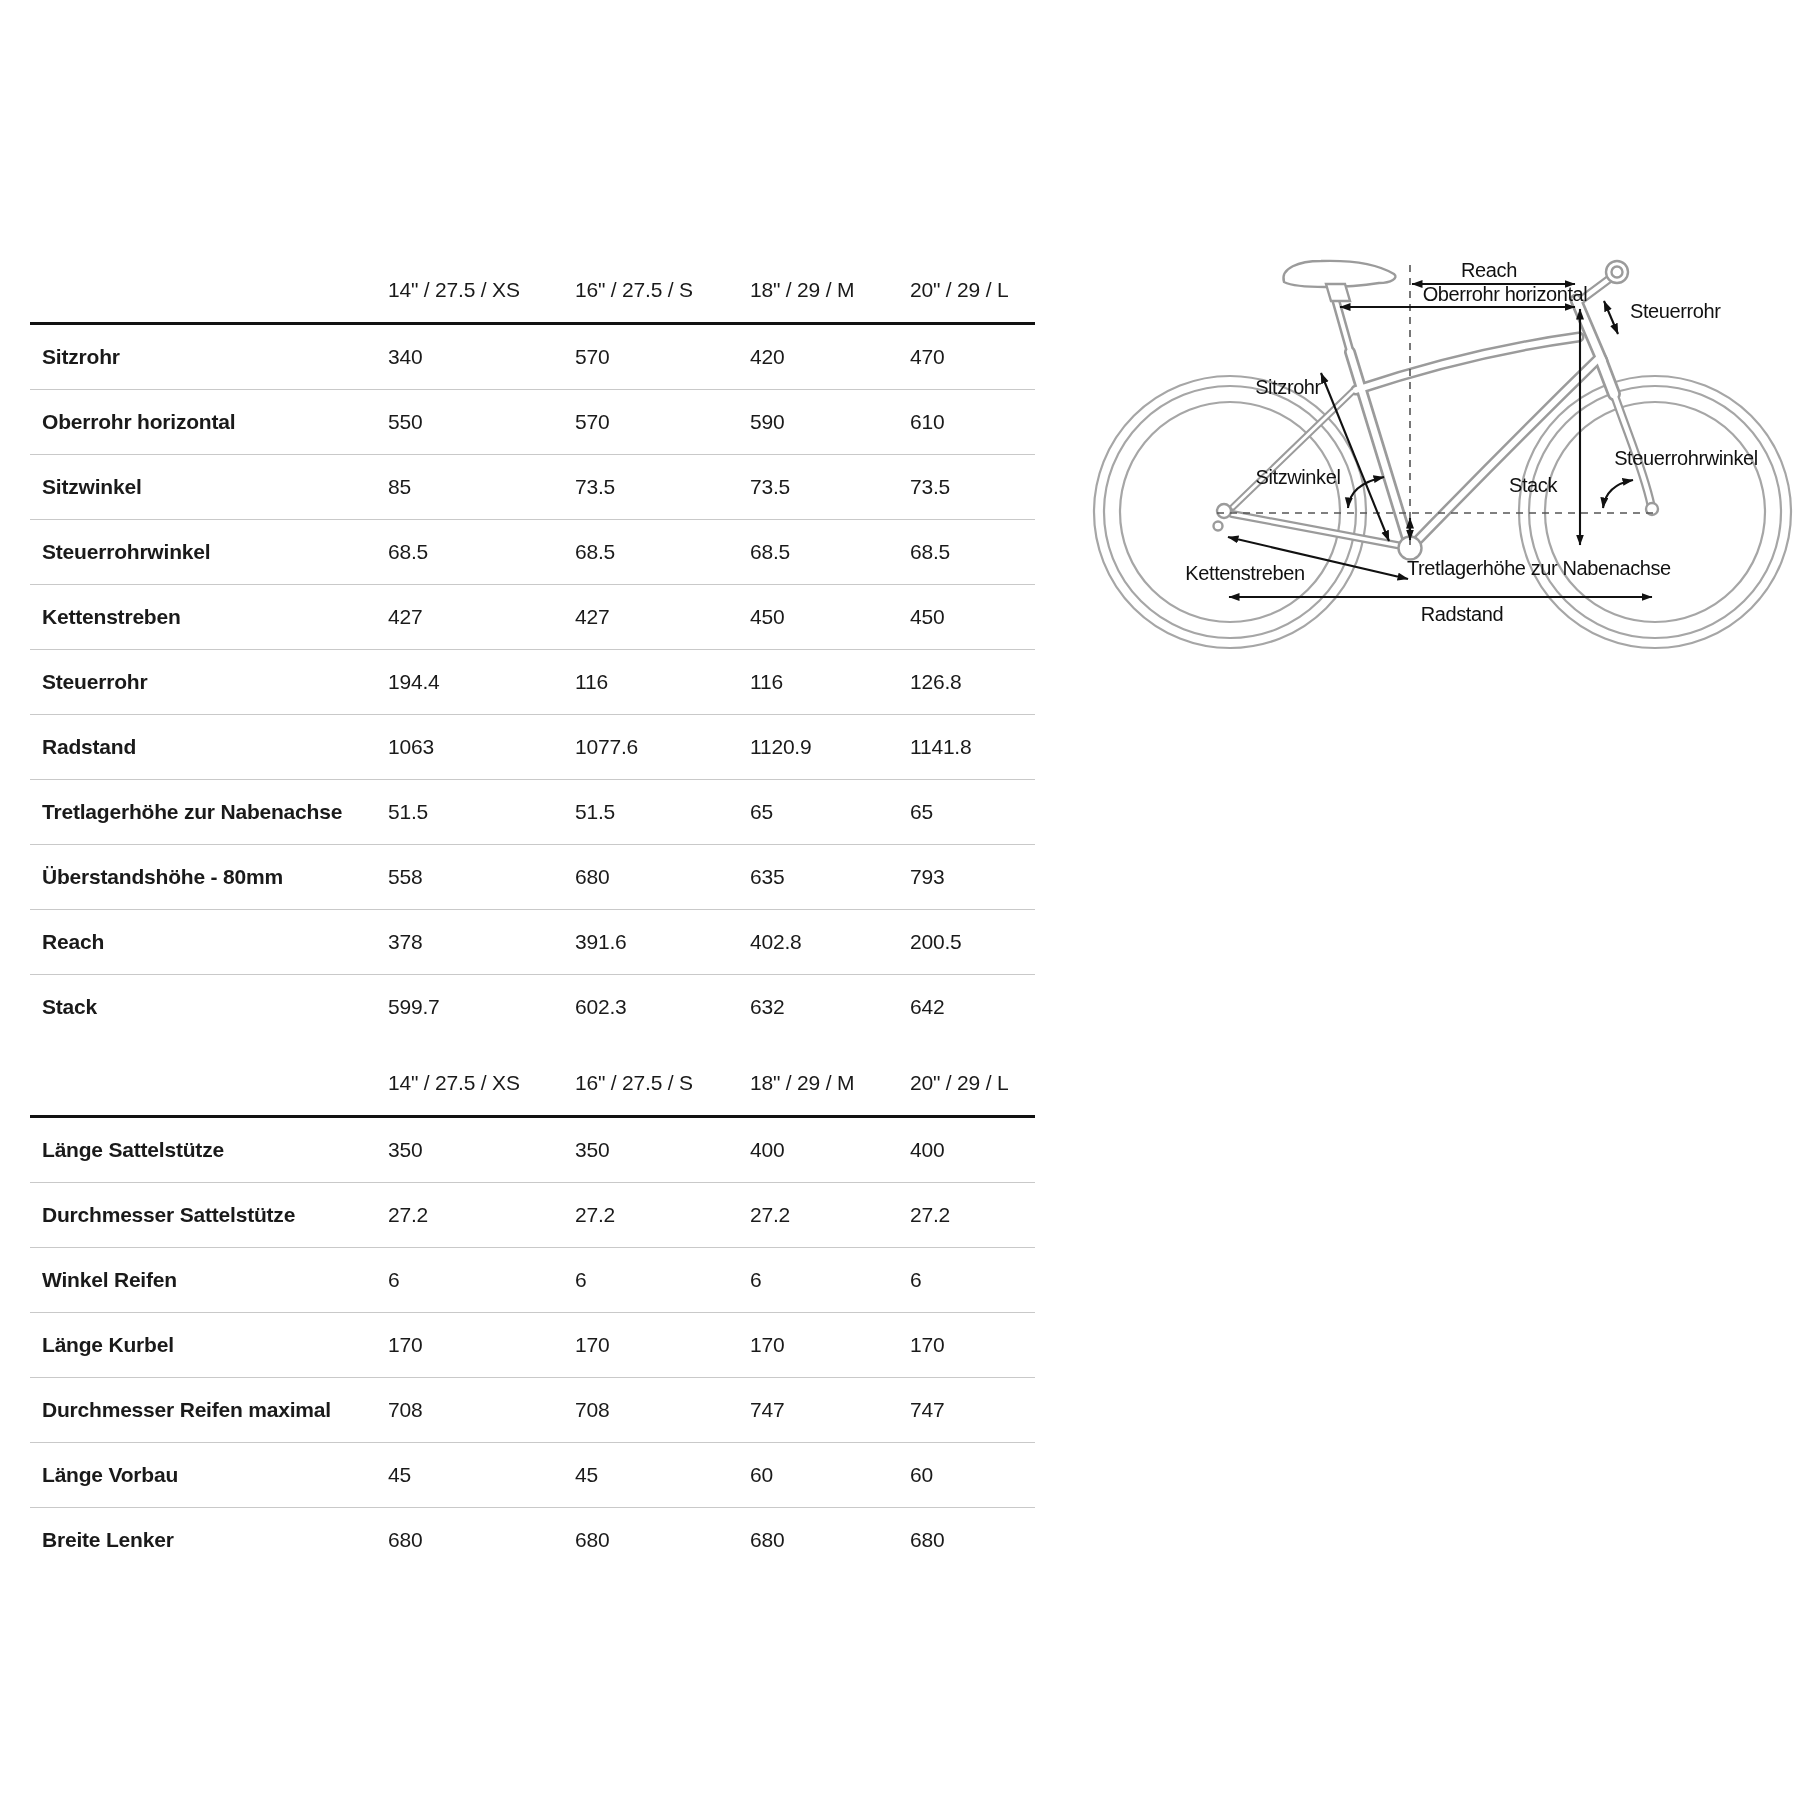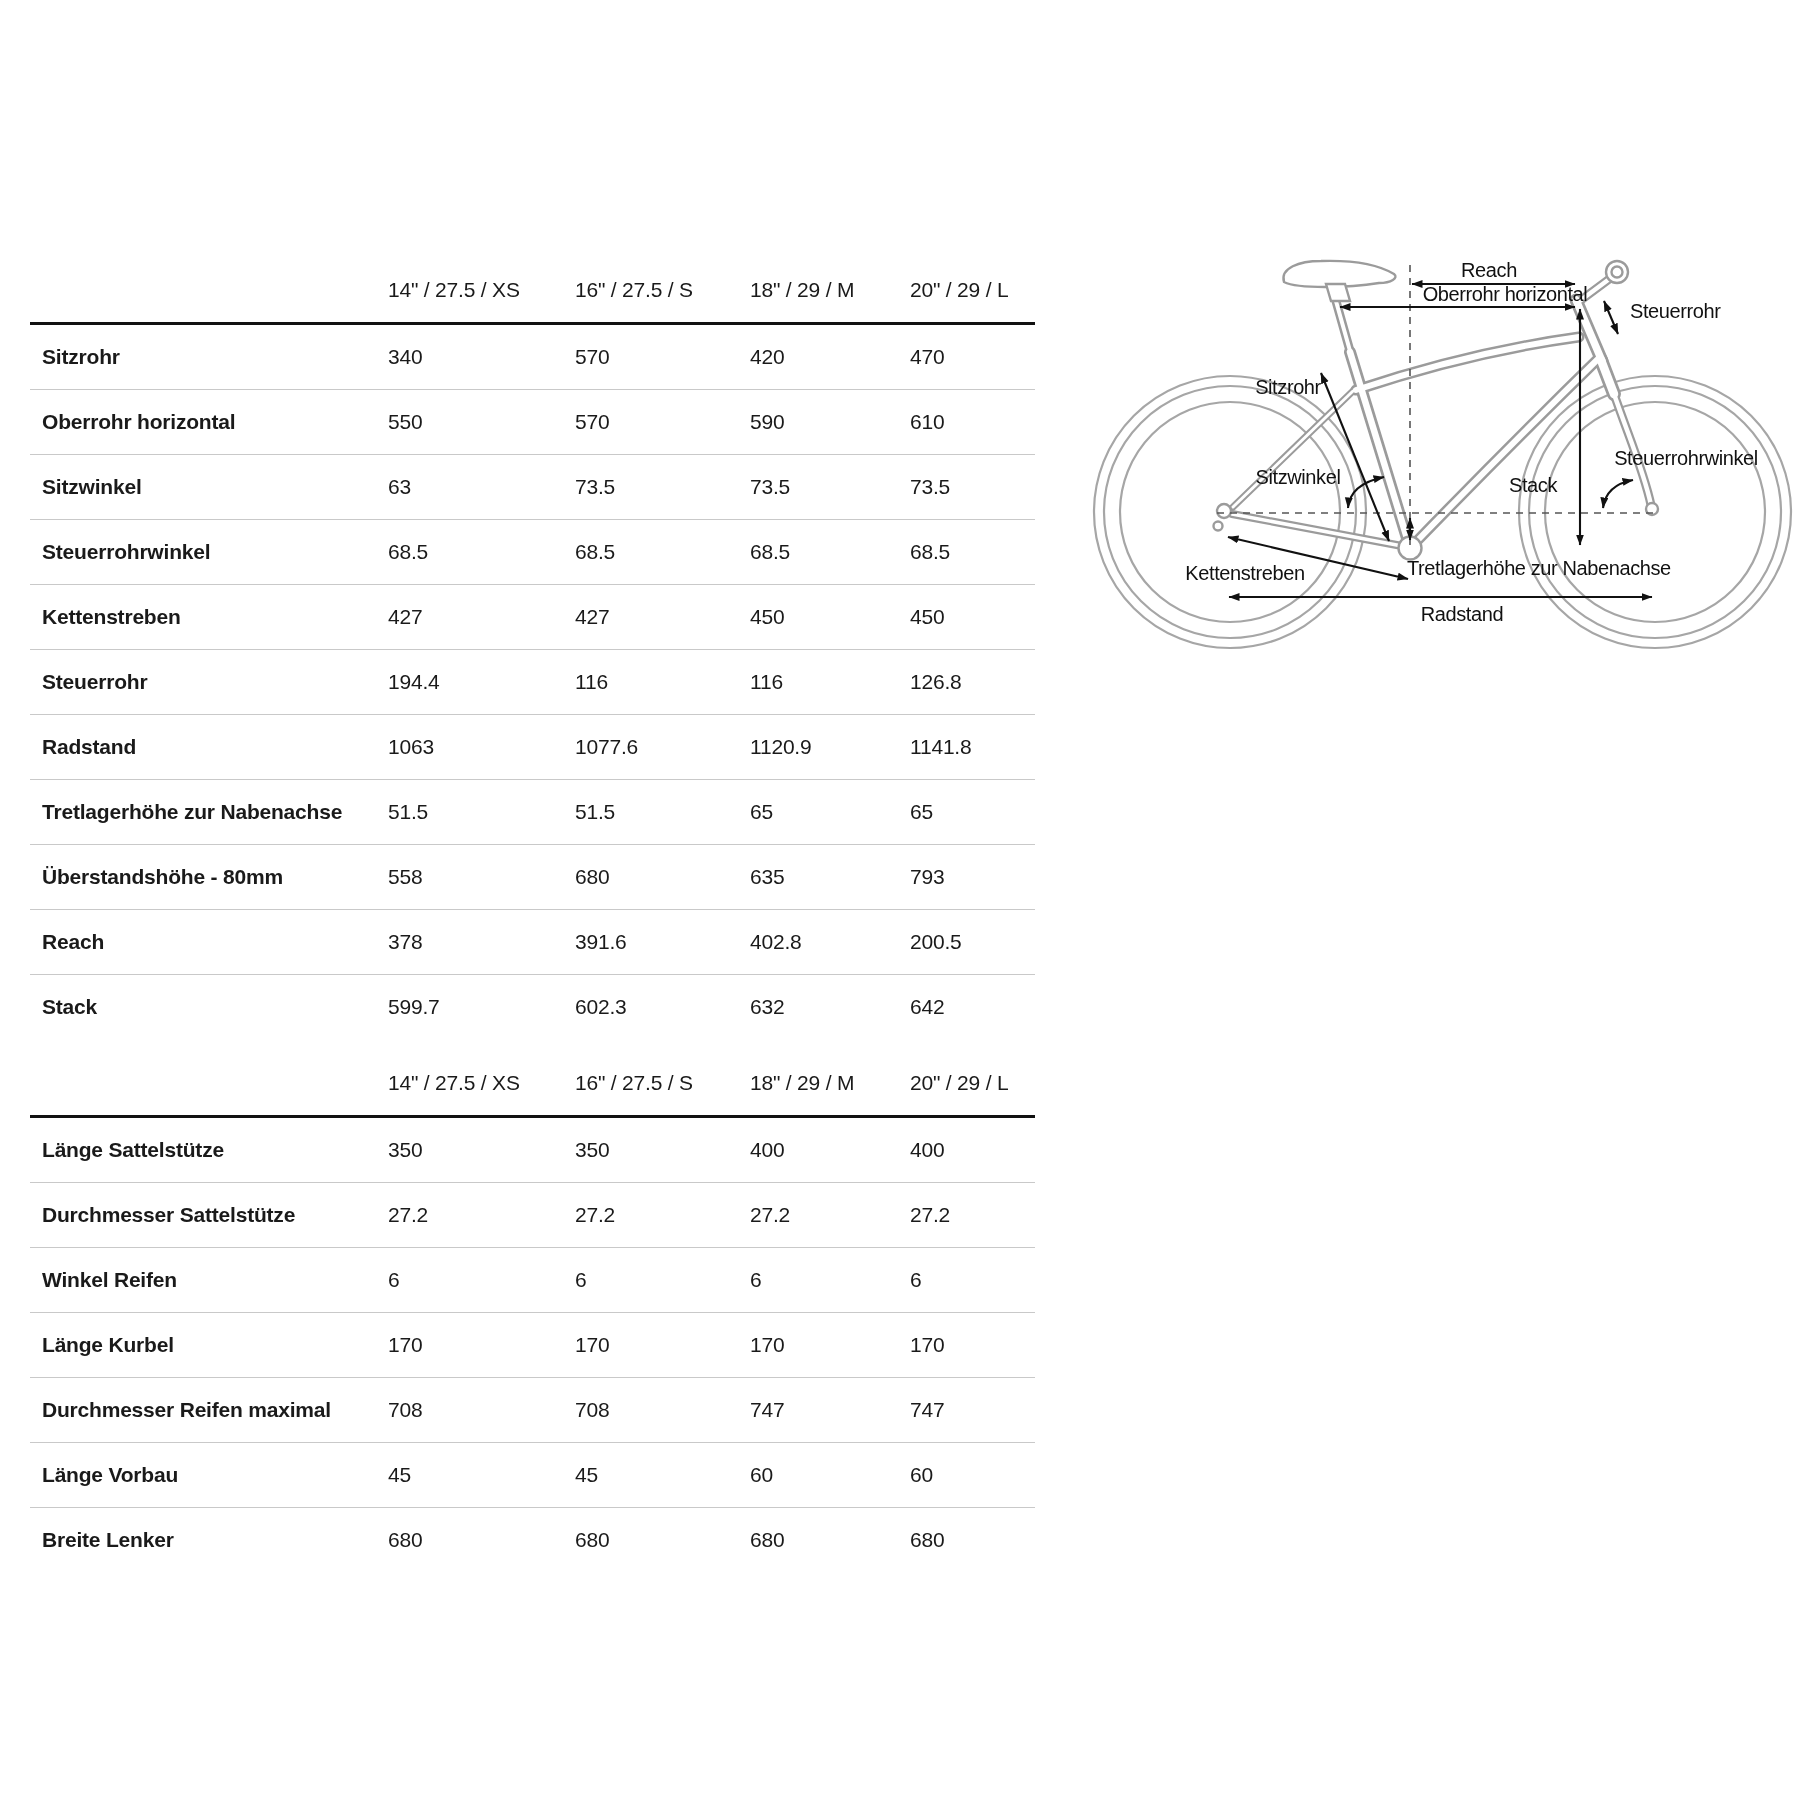--- a/index.html
+++ b/index.html
@@ -78,21 +78,21 @@
       <div class="row">
         <div class="cell label">Oberrohr horizontal</div>
         <div class="cell">550</div>
         <div class="cell">570</div>
         <div class="cell">590</div>
         <div class="cell">610</div>
       </div>
 
       <div class="row">
         <div class="cell label">Sitzwinkel</div>
-        <div class="cell">63</div>
+        <div class="cell">85</div>
         <div class="cell">73.5</div>
         <div class="cell">73.5</div>
         <div class="cell">73.5</div>
       </div>
 
       <div class="row">
         <div class="cell label">Steuerrohrwinkel</div>
         <div class="cell">68.5</div>
         <div class="cell">68.5</div>
         <div class="cell">68.5</div>

